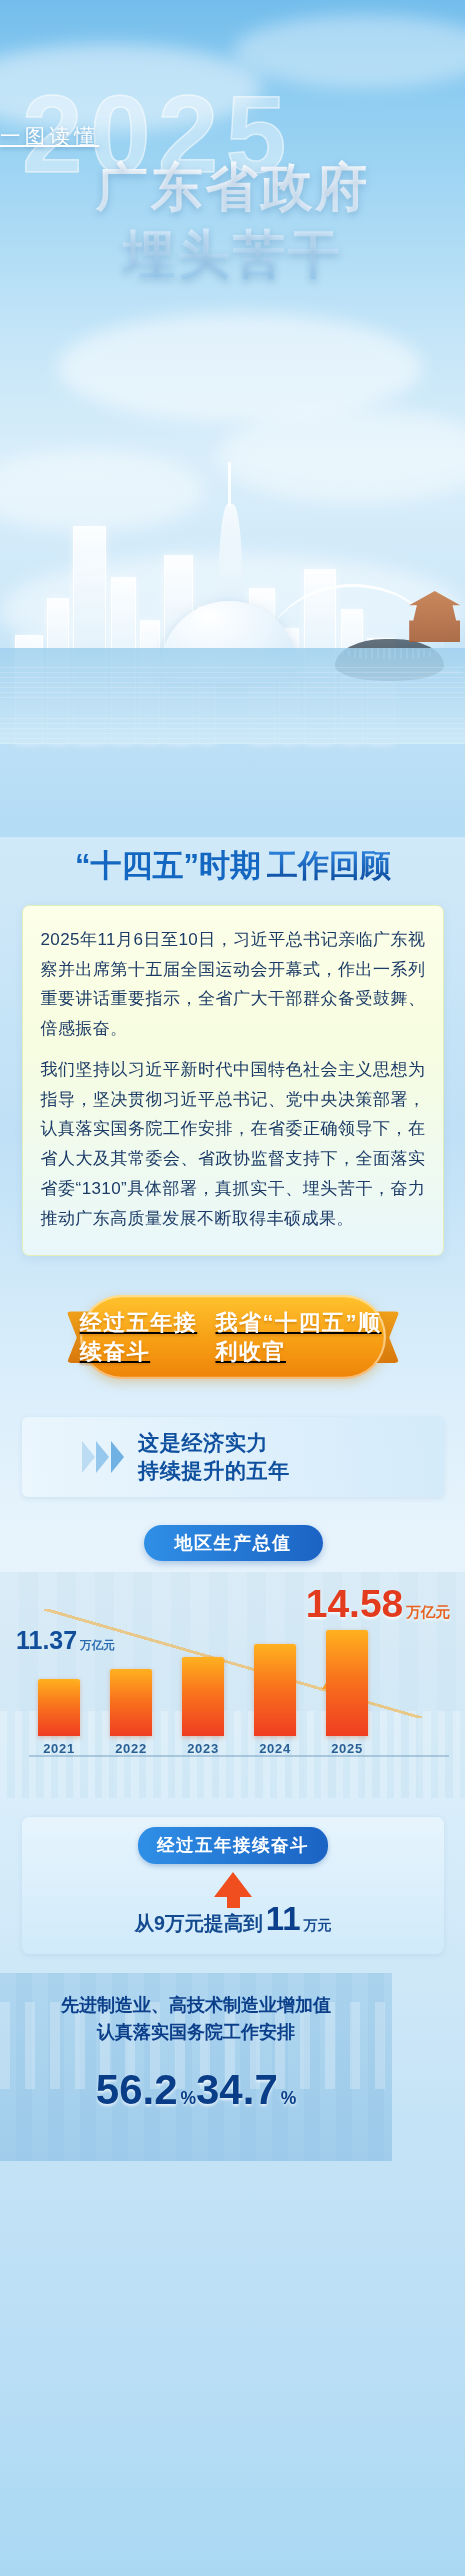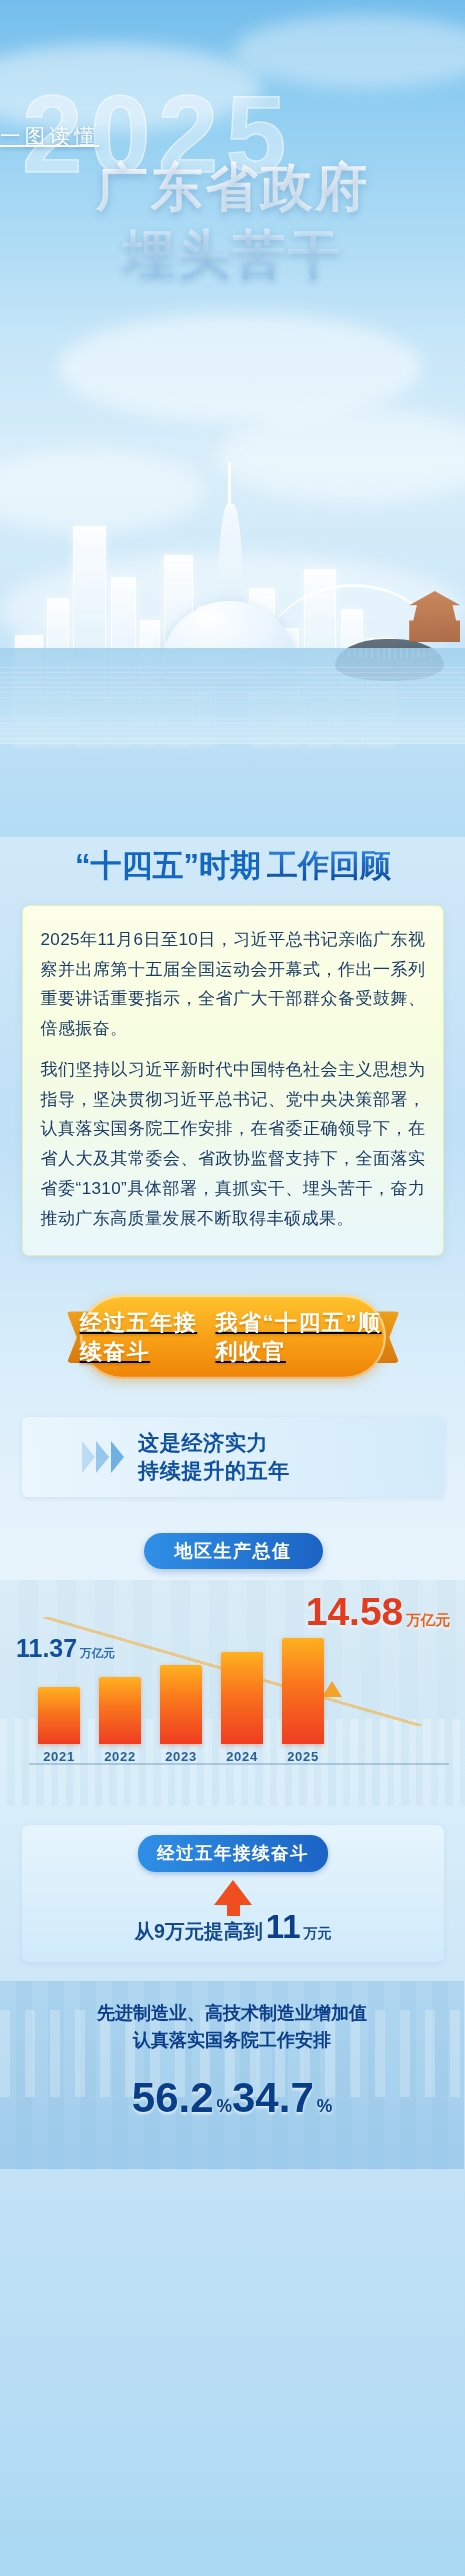--- a/index.html
+++ b/index.html
@@ -238,21 +238,21 @@
   .chev.a { border-left-color:#bcdcf4; }
   .chev.b { border-left-color:#96c7ec; }
   .chev.c { border-left-color:#6fb1e3; }
   .banner-text { margin-left: 13px; }
   .banner-text div {
     color:#0e4f9e; font-size: 21px; font-weight: bold; line-height: 1.35; letter-spacing: 0.7px;
   }
 
   
   .pill {
-    margin: 36px auto 0 auto;
+    margin: 28px auto 0 auto;
     width: 179px; height: 36px;
     background: linear-gradient(90deg,#2f8fe6,#1b63c4);
     border-radius: 19px;
     display:flex; align-items:center; justify-content:center;
     color:#fff; font-size: 18px; font-weight: bold; letter-spacing: 1.5px;
     box-shadow: 0 2.9px 7.3px rgba(30,90,170,.3);
   }
   .chart-area {
     position: relative;
     margin: 10.2px 0 0 0;
@@ -270,21 +270,21 @@
     content:""; position:absolute; left:0; right:0; bottom:0; height: 87px;
     background: repeating-linear-gradient(90deg, rgba(255,255,255,.55) 0 7.3px, rgba(220,238,248,.4) 7.3px 14.6px);
     opacity:.55;
   }
   .axis {
     position:absolute; left: 29px; right: 17.5px; bottom: 41px; height: 1.5px;
     background: rgba(120,160,190,.5);
   }
   .bars {
     position:absolute; left: 38px; bottom: 42px;
-    display:flex; align-items: flex-end; gap: 19px;
+    display:flex; align-items: flex-end; gap: 30px;
   }
   .barcol { width: 42px; text-align:center; }
   .bar {
     width: 42px;
     background: linear-gradient(180deg,#ffb11f 0%, #f9741c 45%, #ef3d22 100%);
     border-radius: 2.2px 2.2px 0 0;
     box-shadow: 0 1.5px 4.4px rgba(220,90,30,.3);
   }
   .barlabel {
     margin-top: 4.4px; font-size: 13px; color:#2a5f93; font-weight: bold; letter-spacing:0.7px;
@@ -350,21 +350,21 @@
   .percap-line .big {
     font-size: 33px; color:#0b3f8c; margin: 0 2.9px;
   }
   .percap-line .unit { font-size: 14px; color:#13498f; }
 
   
   .bottom {
     position: relative;
     margin-top: 19px;
     height: 188px;
-    width: 464px;
+    width: 392px;
     overflow:hidden;
     padding-left:20px;
   }
   .bottom-photo {
     position:absolute; inset:0;
     background:
       linear-gradient(180deg, rgba(170,214,243,.55), rgba(150,200,235,.7)),
       repeating-linear-gradient(90deg,#b9d8ec 0 16px,#a9cde6 16px 32px);
   }
   .bottom-photo:after{

